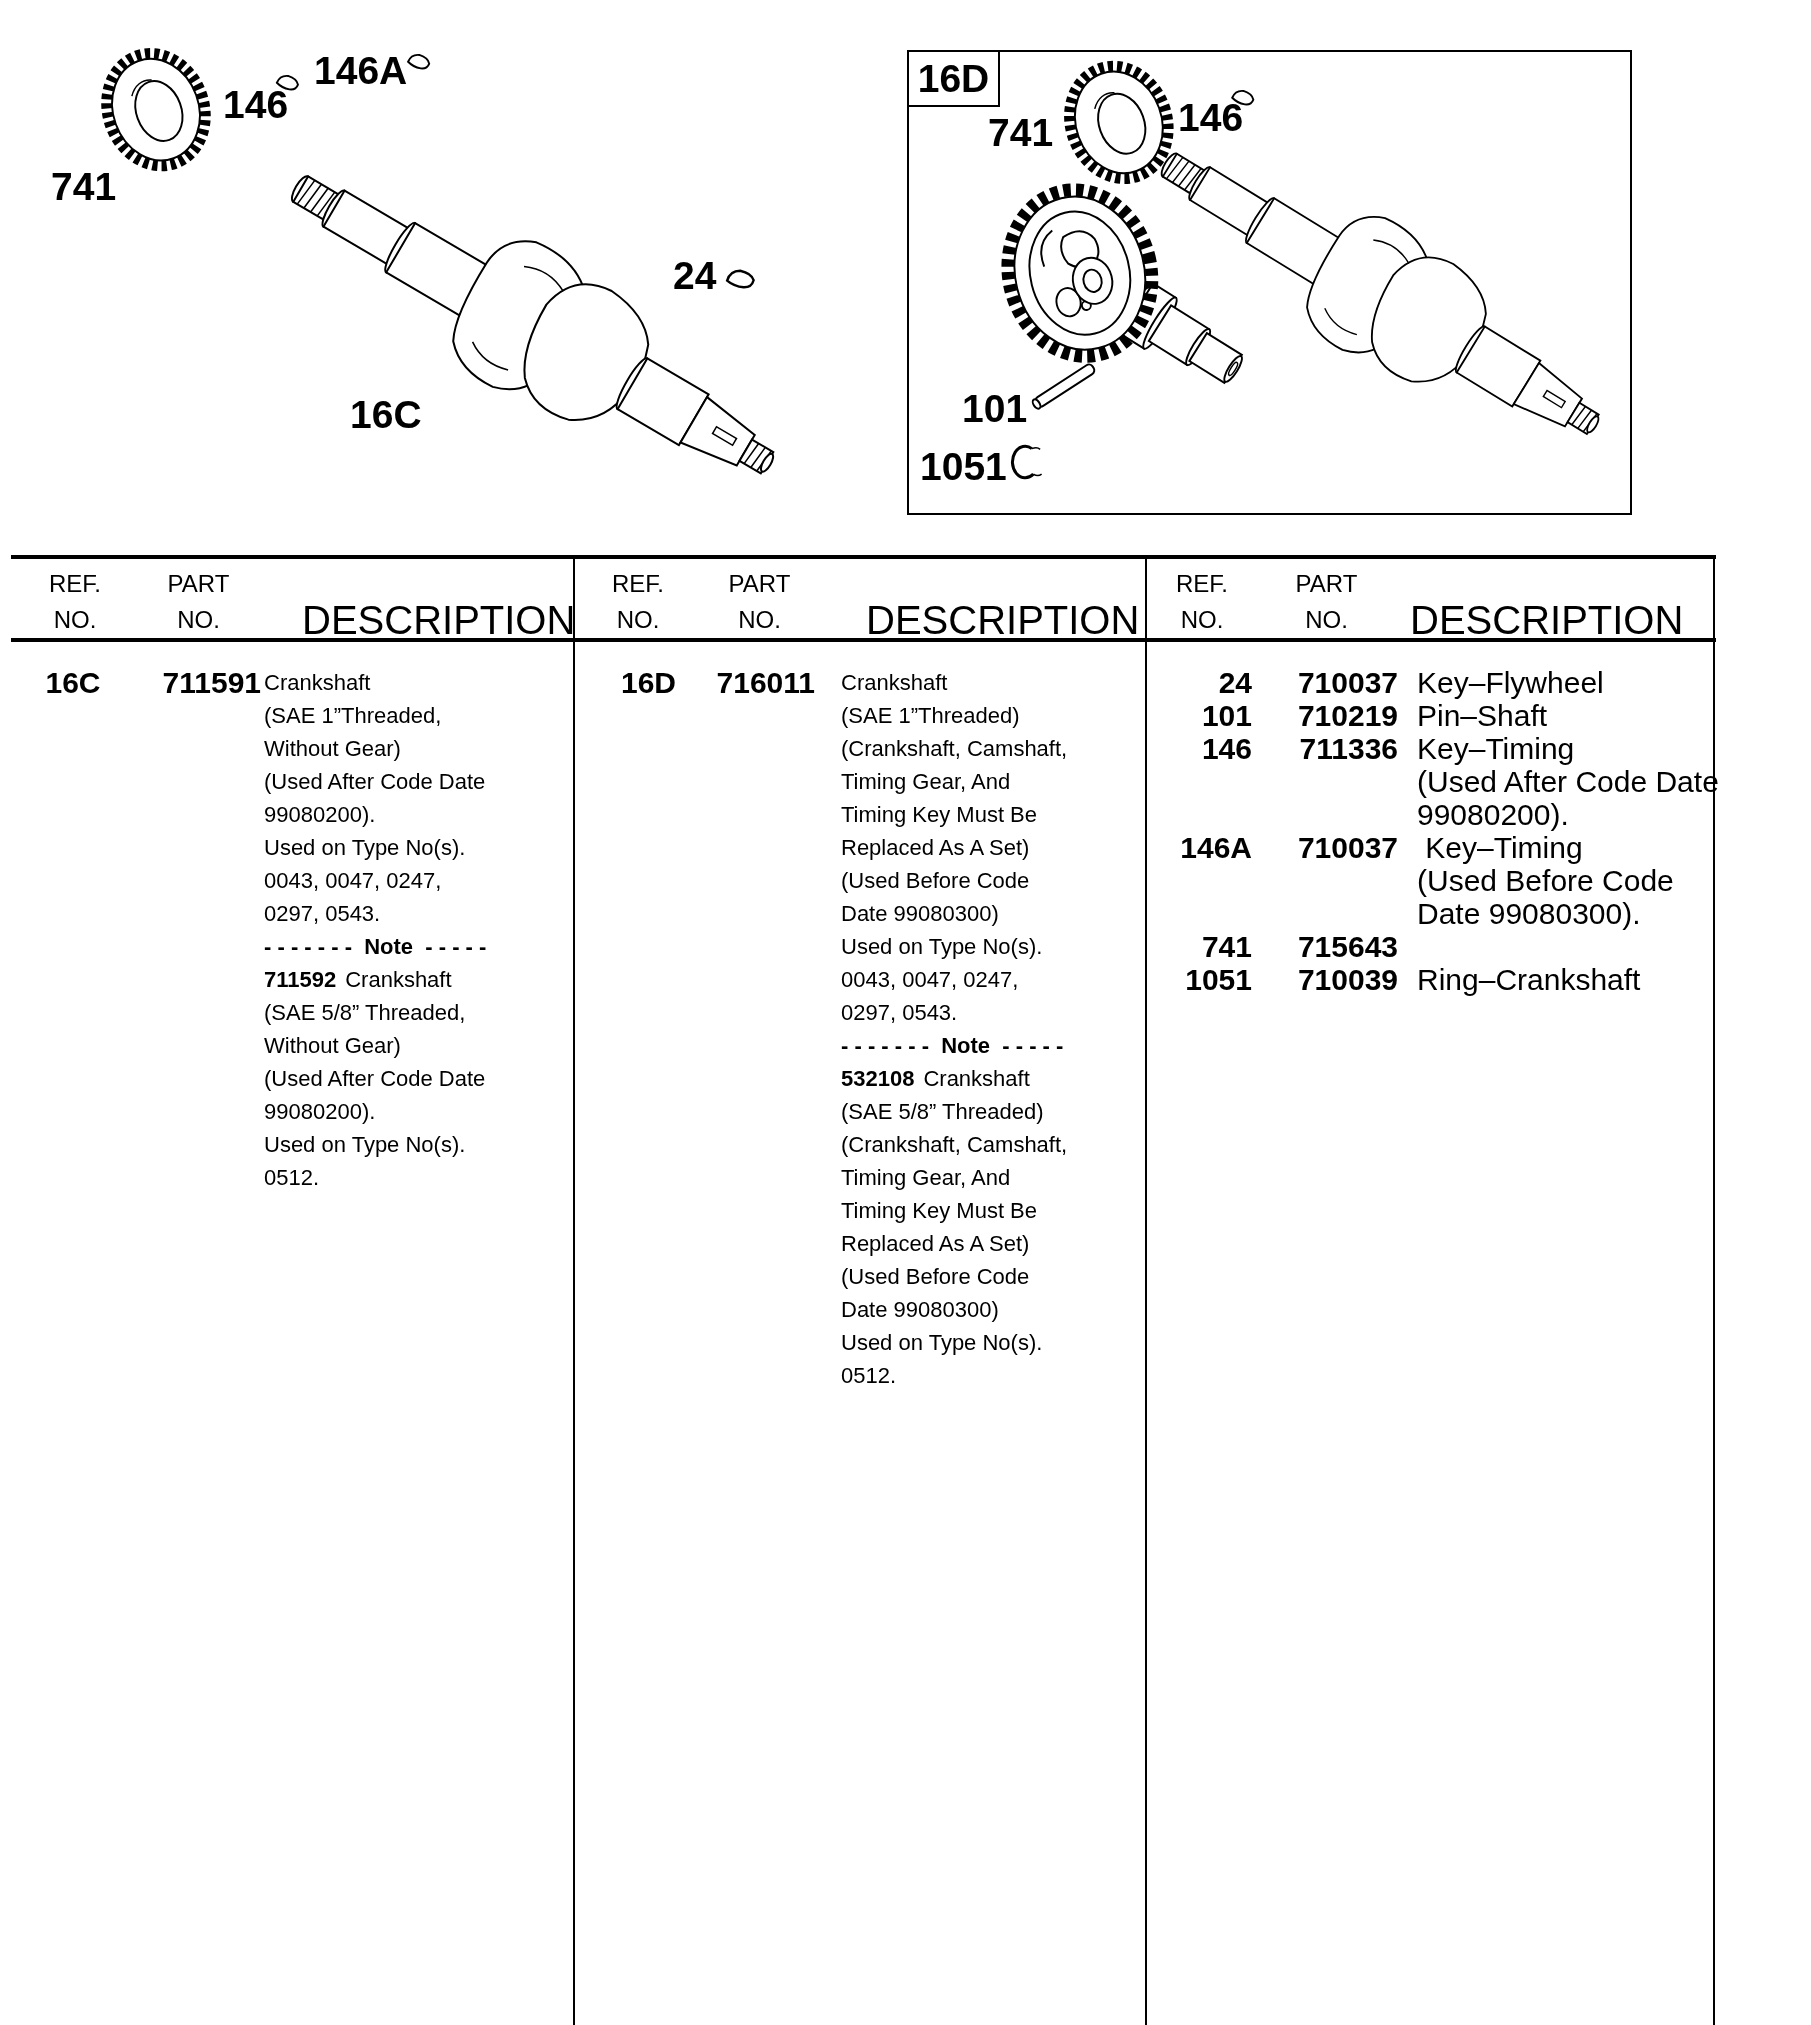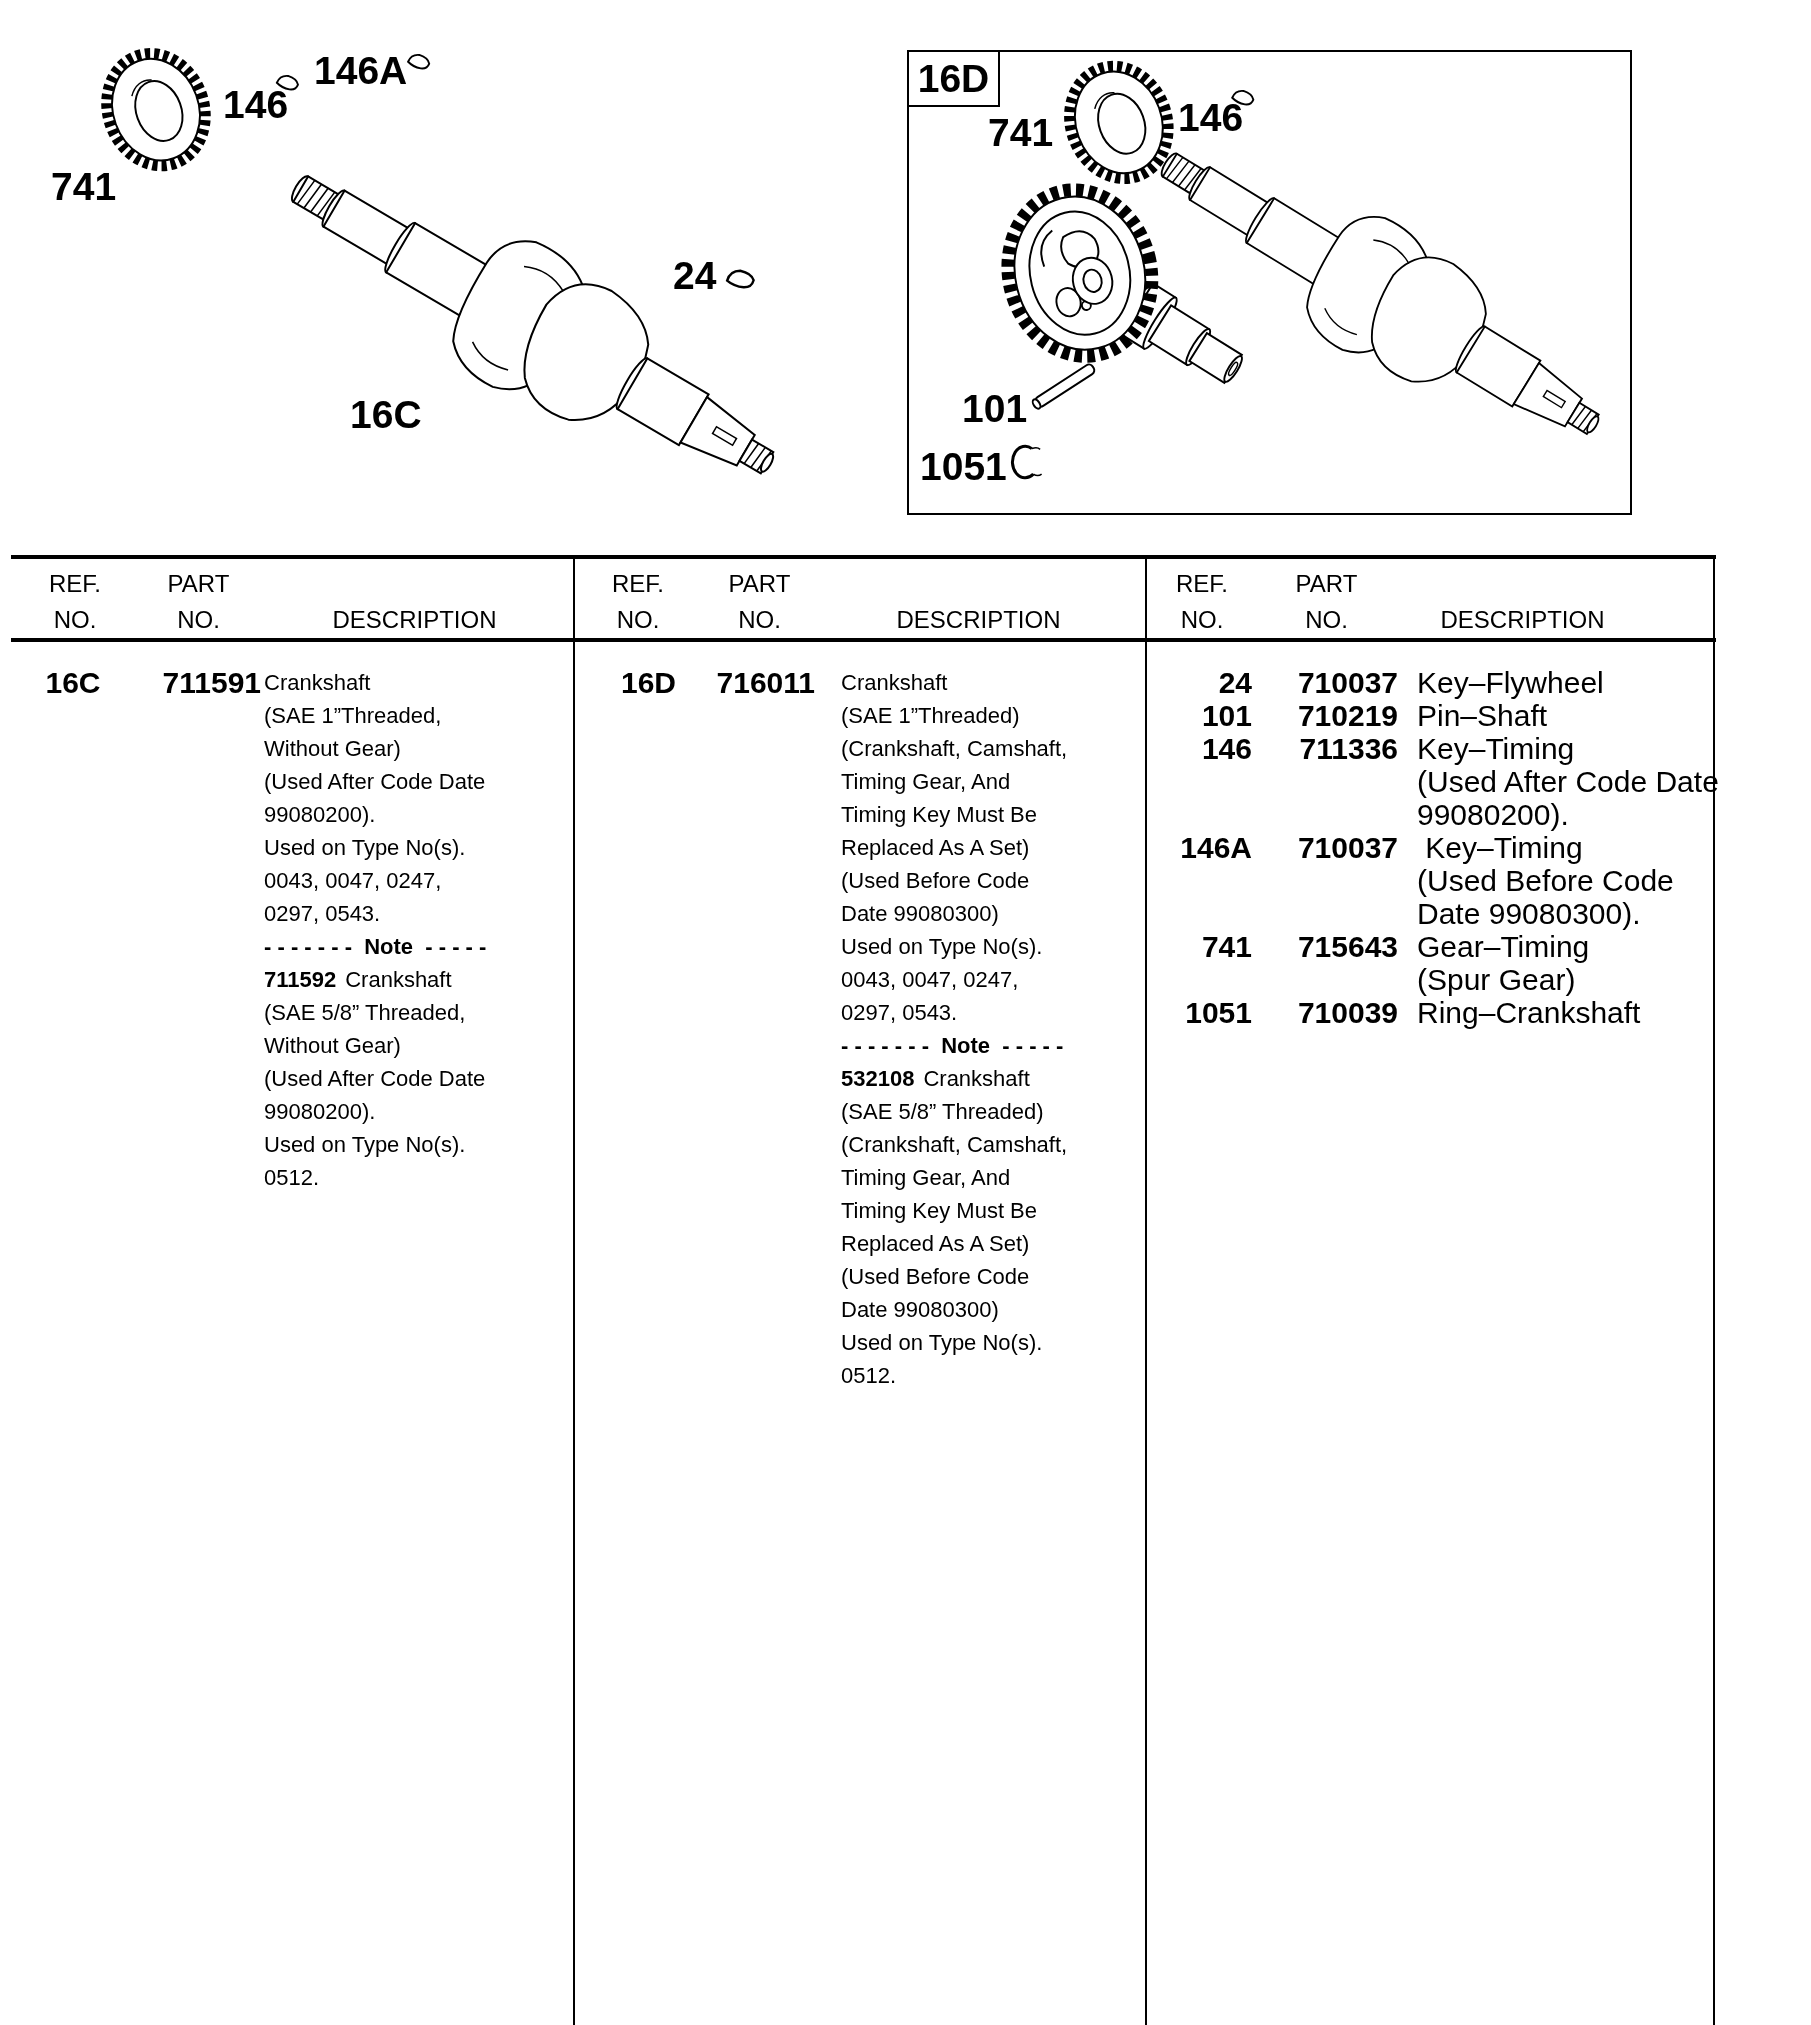--- a/index.html
+++ b/index.html
@@ -12,21 +12,21 @@
   svg .teeth{fill:none;stroke-width:15px;stroke-dasharray:7 5.2;}
   svg .teeth2{fill:none;stroke-width:17px;stroke-dasharray:10 7;}
   .lbl{position:absolute;font-weight:bold;font-size:39px;line-height:1;white-space:nowrap;}
   .box16d{position:absolute;left:907px;top:50px;width:721px;height:461px;border:2.3px solid #000;}
   .box16dlabel{position:absolute;left:907px;top:50px;width:89px;height:53px;border:2.3px solid #000;
                background:#fff;display:flex;align-items:center;justify-content:center;
                font-weight:bold;font-size:39px;}
   .hline{position:absolute;left:10.5px;width:1705px;height:3.8px;background:#000;}
   .vline{position:absolute;top:555px;width:2.3px;height:1470px;background:#000;}
   .hdr2{position:absolute;top:566px;font-size:24px;line-height:36px;text-align:center;white-space:pre;}
-  .hdr1{position:absolute;top:602px;font-size:24px;line-height:36px;text-align:center;white-space:nowrap;}
+  .hdr1{position:absolute;top:602px;font-size:40px;line-height:36px;text-align:center;white-space:nowrap;}
   .refcell,.partcell{position:absolute;top:666px;font-weight:bold;font-size:30px;line-height:33px;text-align:right;}
   .desc{position:absolute;top:666px;font-size:22px;line-height:33px;}
   .desc div{white-space:pre;line-height:33px;}
   .bold{font-weight:bold;}
   .p2line .bold{margin-right:9px;}
   .c3{position:absolute;left:1154px;top:666px;width:563px;font-size:30px;line-height:33px;}
   .c3row{display:grid;grid-template-columns:98px 146px auto;}
   .c3row .ref,.c3row .part{font-weight:bold;text-align:right;white-space:pre;}
   .c3row .d{padding-left:19px;white-space:pre;}
 </style>
@@ -211,22 +211,20 @@
     <div class="c3row">
       <span class="ref">146A</span>
       <span class="part">710037</span>
       <span class="d"> Key–Timing
 (Used Before Code
 Date 99080300).</span>
     </div>
     <div class="c3row">
       <span class="ref">741</span>
       <span class="part">715643</span>
-      <span class="d">Gear–Timing
-(Spur Gear)</span>
     </div>
     <div class="c3row">
       <span class="ref">1051</span>
       <span class="part">710039</span>
       <span class="d">Ring–Crankshaft</span>
     </div>
   </div>
 
 </div>
 

